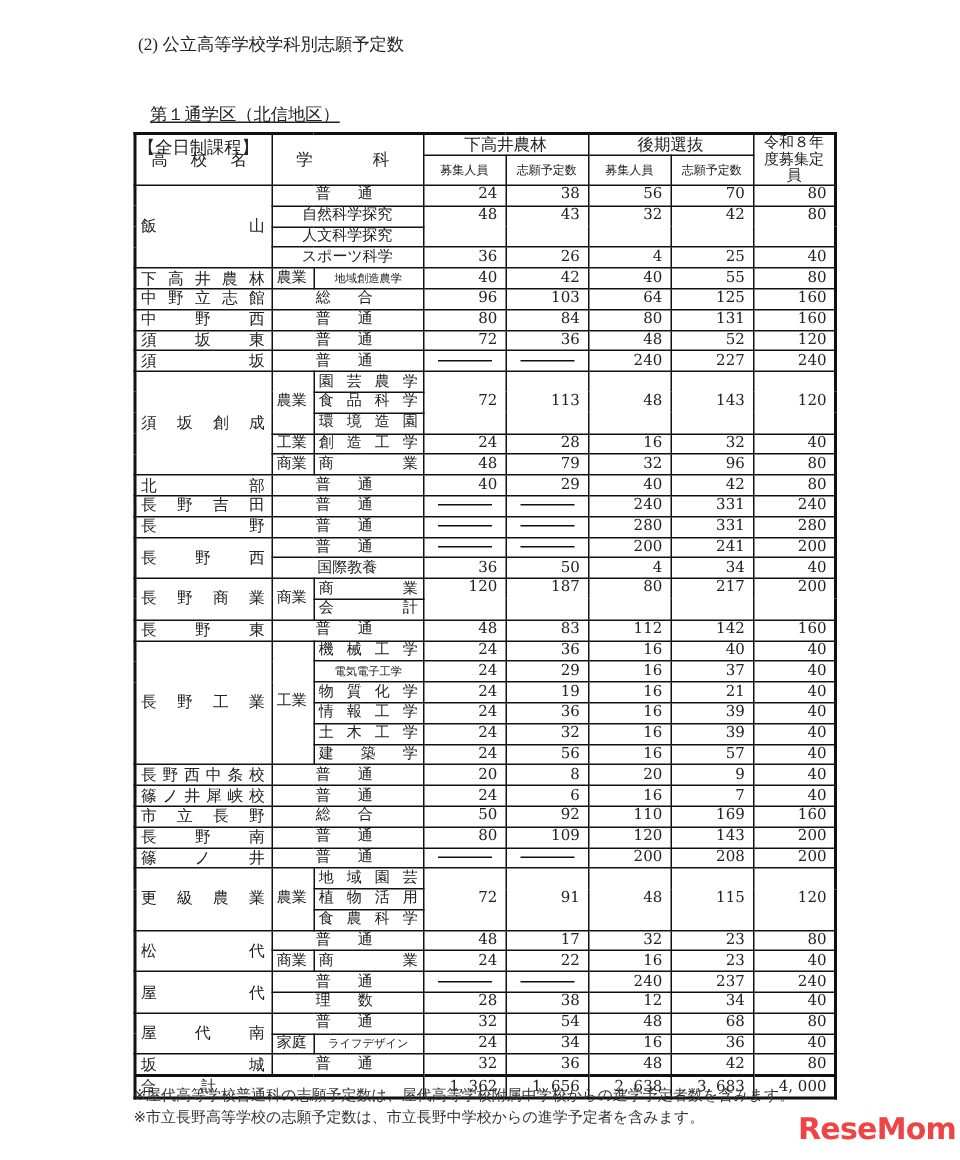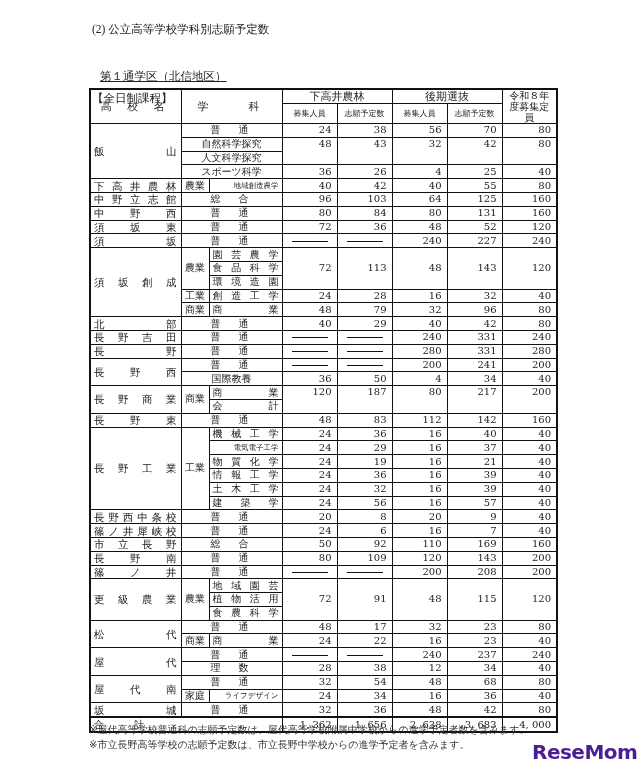--- a/index.html
+++ b/index.html
@@ -9,27 +9,27 @@
   .sec { position:absolute; left:92px; top:55px; font-size:11.5px; font-family:"DejaVu Sans", sans-serif;margin-top:36px; }
   .sub { position:absolute; left:100px; top:69px; font-size:11.5px; font-family:"DejaVu Sans", sans-serif; text-decoration:underline; }
   table { position:absolute; left:89px; top:88px; width:467px; border-collapse:collapse;
           border:2px solid #111; table-layout:fixed; font-size:10px; }
   td, th { border:1px solid #111; padding:0 3px; height:12.8px; line-height:12px; overflow:hidden; white-space:nowrap; }
   th { font-weight:normal; font-family:"DejaVu Sans", sans-serif; font-size:9.5px; text-align:center; }
   th.big { font-size:11px; letter-spacing:6px; }
   td.num { text-align:right; padding-right:5px; }
   td.school { font-family:"DejaVu Sans", sans-serif; font-size:10.5px; text-align:justify; text-align-last:justify; letter-spacing:1px; }
   td.dept { text-align:center; letter-spacing:4px; font-family:"DejaVu Sans", sans-serif; font-size:10px; }
-  td.cat { text-align:center; font-family:"DejaVu Sans", sans-serif; font-size:10px; width:28px; }
+  td.cat { text-align:left; font-family:"DejaVu Sans", sans-serif; font-size:10px; width:28px; }
   td.sub2 { text-align:justify; text-align-last:justify; font-family:"DejaVu Sans", sans-serif; font-size:10px; }
-  td.small { font-size:7.5px; letter-spacing:0; text-align:right; }
+  td.small { font-size:7.5px; letter-spacing:0; text-align:center; }
   .dash { display:inline-block; width:36px; border-top:1.5px solid #111; vertical-align:middle; }
   tr.total td { border-top:2px solid #111; }
   .note { position:absolute; left:89px; font-size:10px; font-family:"DejaVu Sans", sans-serif; color:#333; }
-  .logo { position:absolute; left:532px; top:740px; font-family:"DejaVu Sans", sans-serif; font-weight:bold; font-size:20px; color:#4c1d95; letter-spacing:-0.5px; }
+  .logo { position:absolute; left:532px; top:740px; font-family:"DejaVu Sans", sans-serif; font-weight:bold; font-size:20px; color:#ef4444; letter-spacing:-0.5px; }
 </style>
 </head>
 <body>
 
 <div class="title">(2) 公立高等学校学科別志願予定数</div>
 <div class="sec">【全日制課程】</div>
 <div class="sub">第１通学区（北信地区）</div>
 
 <table>
   <colgroup>

